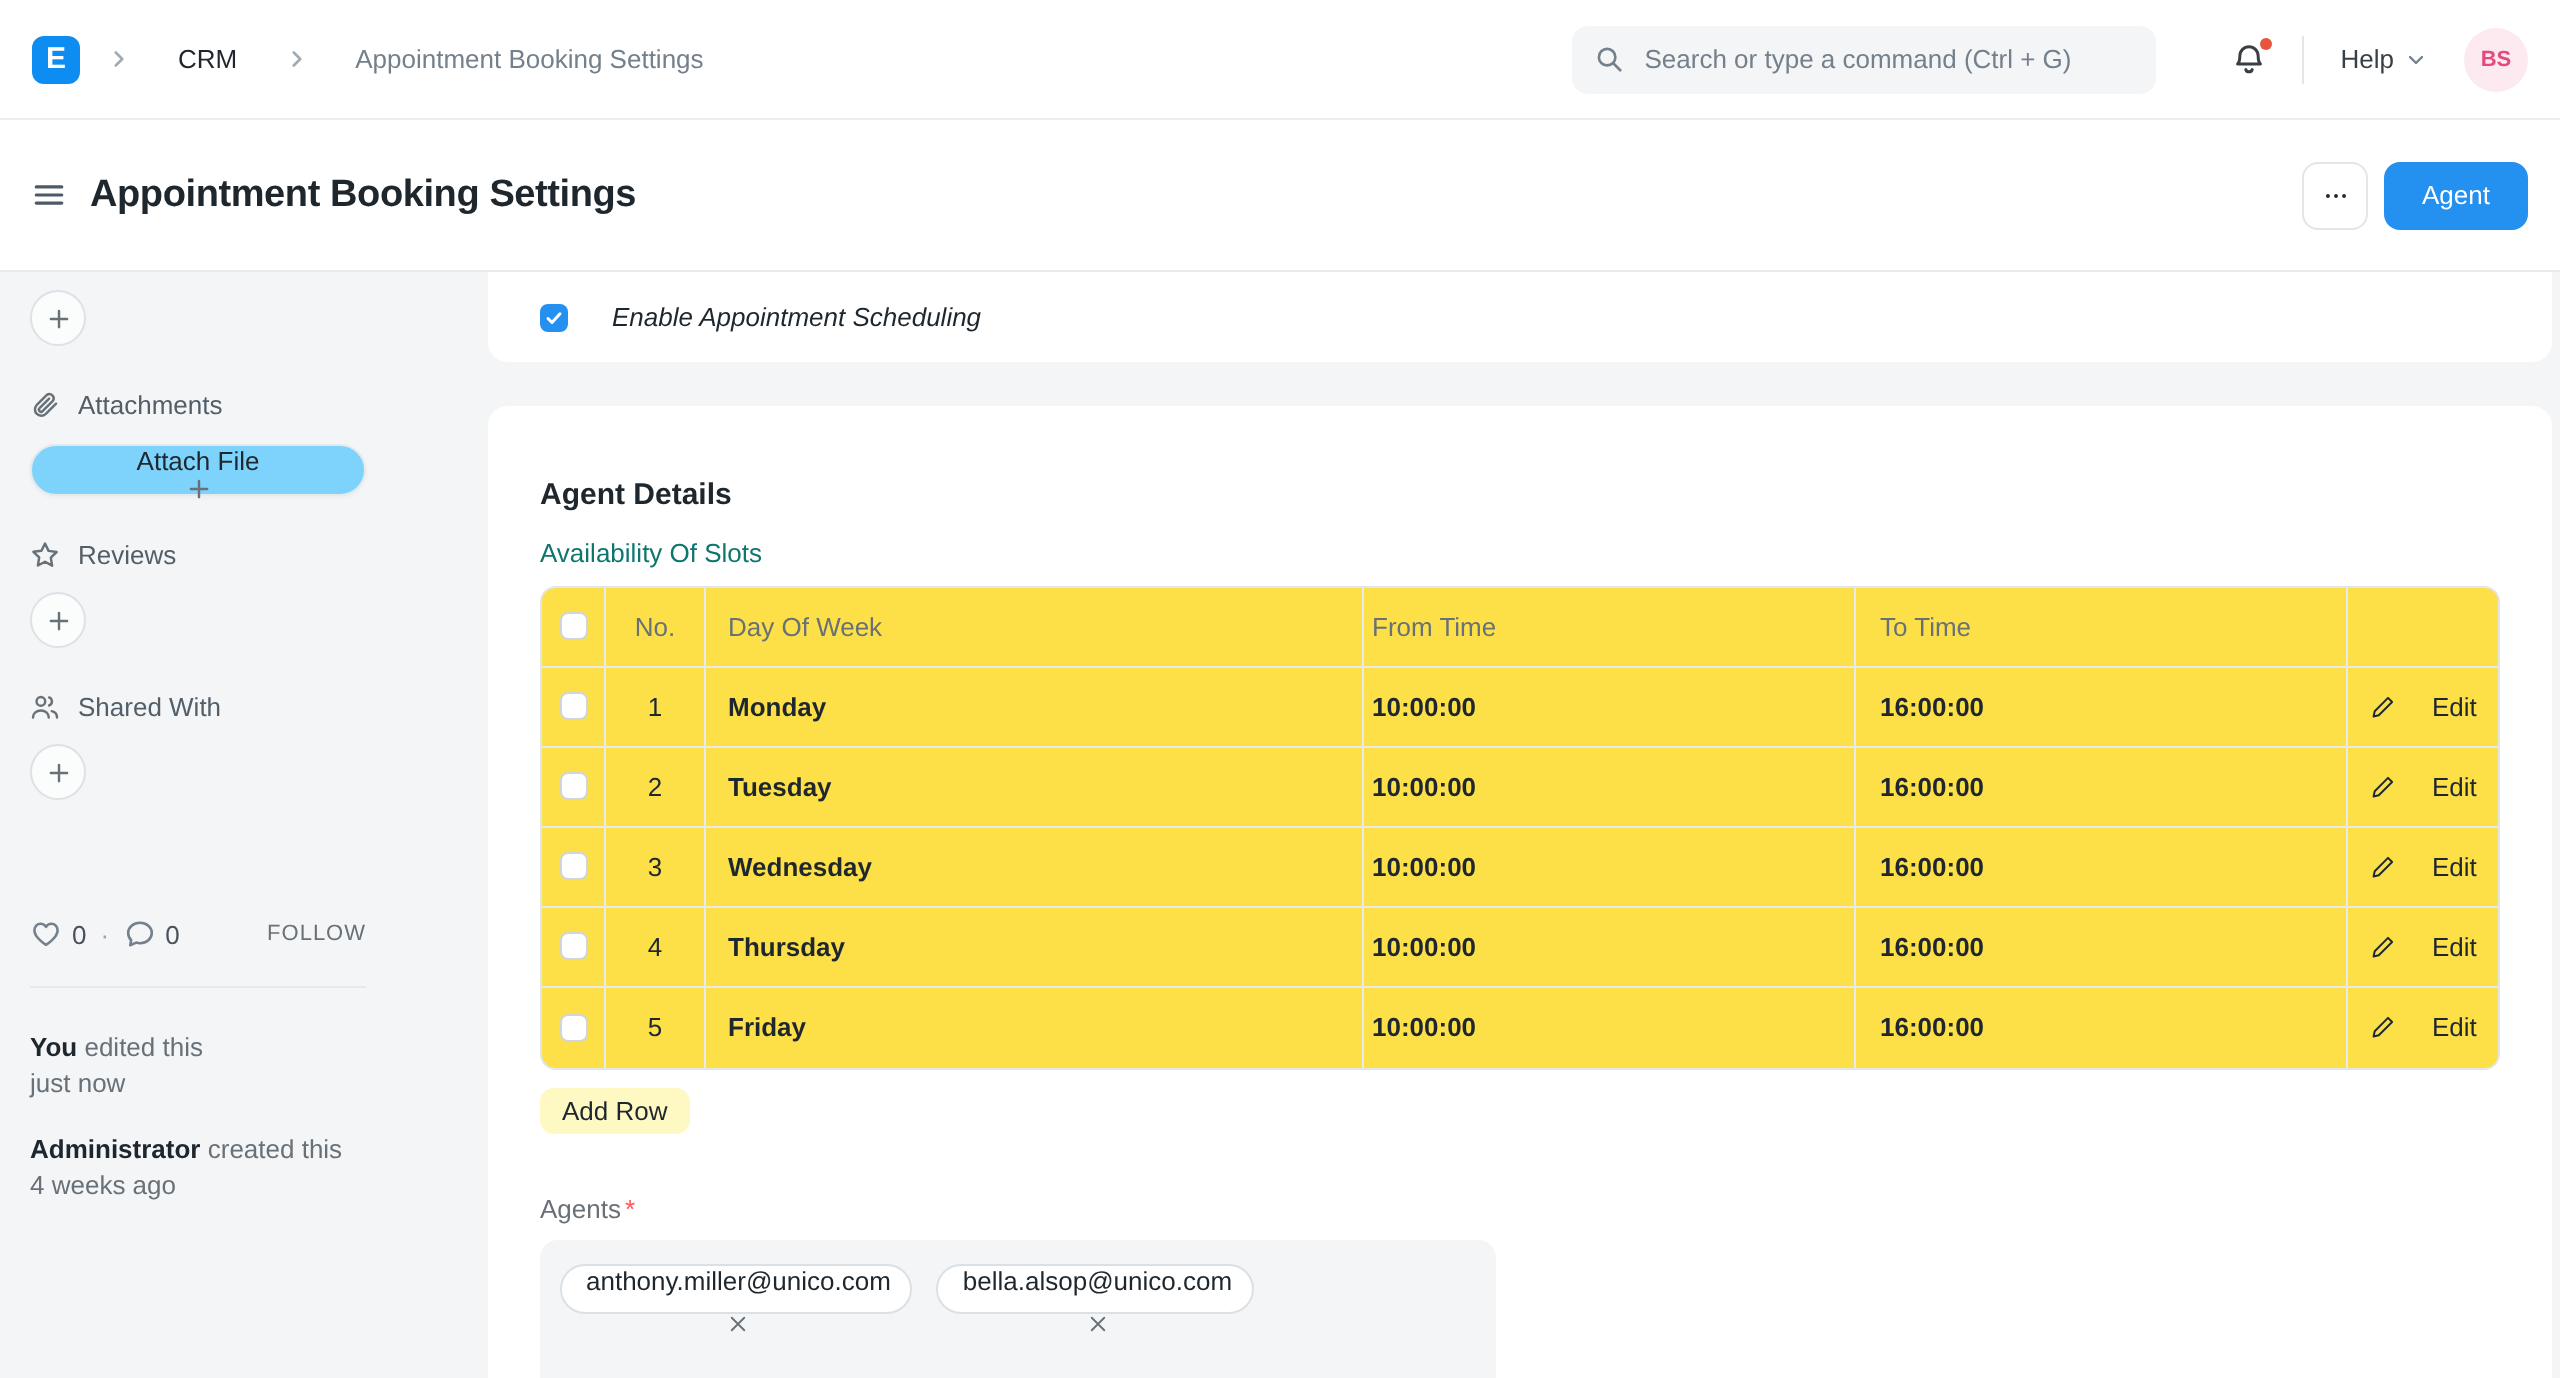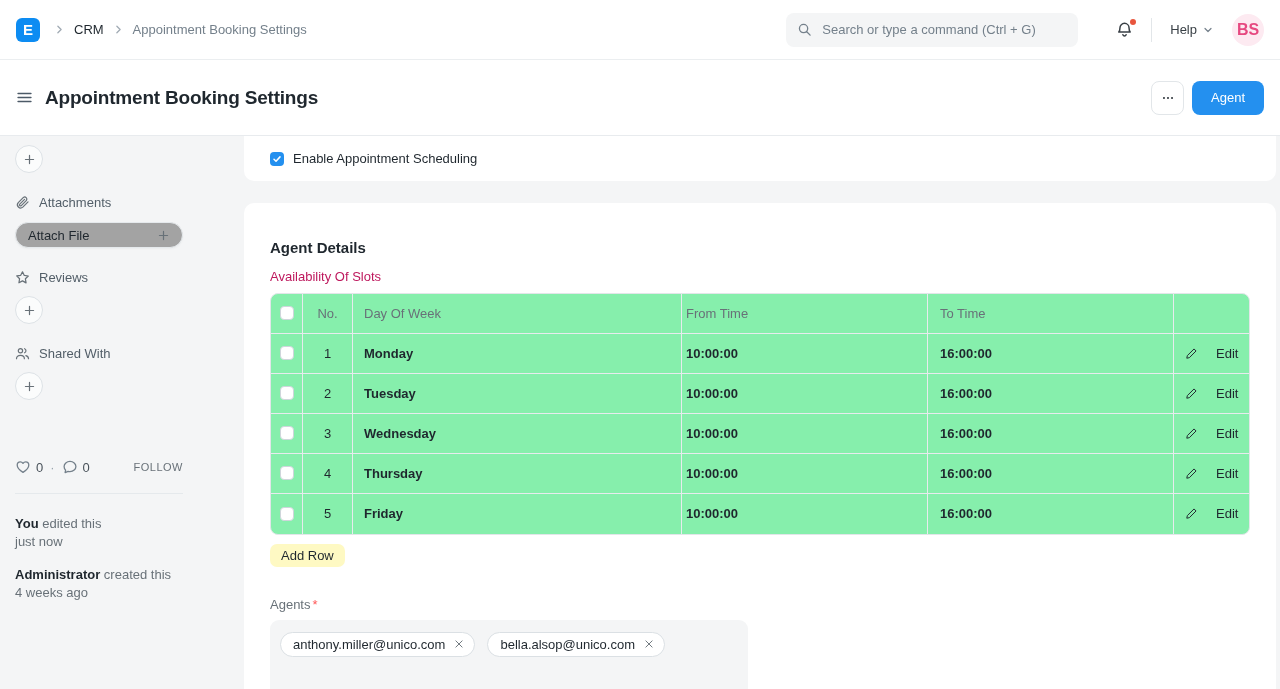--- a/index.html
+++ b/index.html
@@ -14,21 +14,21 @@
   
   .navbar {
     height:60px; background:#fff; border-bottom:1px solid #ebeef0;
     display:flex; align-items:center; padding:0 16px;
   }
   .logo {
     width:24px; height:24px; border-radius:6px; background:#0d8cf2;
     color:#fff; font-weight:800; font-size:15px;
     display:flex; align-items:center; justify-content:center; cursor:pointer;
   }
-  .crumbs { display:flex; align-items:center; gap:8px; margin-left:13px; }
+  .crumbs { display:flex; align-items:center; gap:23px; margin-left:13px; }
   .crumb-sep { color:#a1abb4; display:flex; }
   .crumb-app { color:#1f272e; font-weight:500; cursor:pointer; }
   .crumb-page { color:#74808b; }
   .nav-right { margin-left:auto; display:flex; align-items:center; }
   .search {
     width:292px; height:34px; background:#f4f5f6; border-radius:8px;
     display:flex; align-items:center; padding:0 11px; gap:8px; color:#74808b;
   }
   .search input {
     border:none; background:transparent; outline:none; width:100%;
@@ -38,21 +38,21 @@
   .bell { margin-left:38px; position:relative; color:#383f45; cursor:pointer; }
   .bell .dot {
     position:absolute; top:-2px; right:-3px; width:6px; height:6px;
     border-radius:50%; background:#e8553d;
   }
   .nav-divider { width:1px; height:24px; background:#e2e6e9; margin:0 18px; }
   .help { display:flex; align-items:center; gap:5px; color:#383f45; cursor:pointer; }
   .help .chev { color:#74808b; display:flex; }
   .avatar {
     width:32px; height:32px; border-radius:50%; background:#fdeaf1; color:#e64980;
-    font-size:16px; font-weight:600; display:flex; align-items:center;
+    font-size:11px; font-weight:600; display:flex; align-items:center;
     justify-content:center; margin-left:18px; cursor:pointer;
   }
 
   
   .page-head {
     height:76px; background:#fff; border-bottom:1px solid #e8ebee;
     display:flex; align-items:center; padding:0 16px;
   }
   .burger { color:#4c5a67; margin-right:12px; display:flex; cursor:pointer; }
   .page-title { font-size:19px; font-weight:700; letter-spacing:-0.2px; }
@@ -75,55 +75,55 @@
   
   .plus-circle {
     width:28px; height:28px; border-radius:50%; border:1px solid #dde2e6;
     background:#fbfcfc; color:#687178; display:flex; align-items:center;
     justify-content:center; cursor:pointer;
   }
   .side-label { display:flex; align-items:center; gap:9px; color:#525e68; }
   .side-label .ic { color:#687178; display:flex; }
   .mt22 { margin-top:22px; } .mt11 { margin-top:11px; }
   .attach-btn {
-    margin-top:12px; width:168px; height:26px; background:#a3a3a3;
+    margin-top:12px; width:168px; height:26px; background:#7dd3fc;
     border:1px solid #e5e9ec; border-radius:13px; box-shadow:0 1px 2px rgba(25,39,52,.04);
     display:flex; align-items:center; justify-content:space-between; padding:0 12px;
-    color:#1f272e; cursor:pointer;
+    color:#1f272e; cursor:pointer;flex-direction:column;
   }
   .attach-btn .plus { color:#687178; display:flex; }
   .likes-row { margin-top:59px; display:flex; align-items:center; color:#49525a; }
   .likes-row .ic { color:#74808b; display:flex; cursor:pointer; }
   .likes-row .cnt { margin-left:5px; }
   .likes-row .mid { margin:0 7px; color:#9aa4ad; }
   .follow { margin-left:auto; font-size:11px; letter-spacing:0.5px; color:#687178; cursor:pointer; }
   .side-divider { margin-top:18px; height:1px; background:#e5e9ec; }
   .meta { margin-top:21px; color:#687178; line-height:18px; }
   .meta + .meta { margin-top:15px; }
   .meta b { color:#1f272e; font-weight:700; }
 
   
   .card1 {
     background:#fff; border-radius:0 0 10px 10px; height:45px;
     display:flex; align-items:center; padding:0 26px;
   }
-  .check-row { display:flex; align-items:center; gap:9px; }
+  .check-row { display:flex; align-items:center; gap:22px;font-style:italic; }
   .checkbox-on {
     width:14px; height:14px; border-radius:4px; background:#2490ef;
     display:flex; align-items:center; justify-content:center; cursor:pointer; flex-shrink:0;
   }
   .card2 {
     margin-top:22px; background:#fff; border-radius:10px;
     padding:24px 26px; height:520px;
   }
   .section-title { font-size:15px; font-weight:700; }
-  .field-label { margin-top:9px; color:#be185d; }
-
-  
-  .grid { margin-top:9px; border:1px solid #e2e6e9; border-radius:8px; overflow:hidden; background:#86efac; }
+  .field-label { margin-top:9px; color:#0f766e; }
+
+  
+  .grid { margin-top:9px; border:1px solid #e2e6e9; border-radius:8px; overflow:hidden; background:#fde047; }
   .g-row { display:flex; height:40px; border-bottom:1px solid #e8ebee; }
   .g-row:last-child { border-bottom:none; }
   .g-head { color:#687178; }
   .c { display:flex; align-items:center; padding:0 11px; border-left:1px solid #e8ebee; min-width:0; }
   .c-check { width:31px; justify-content:center; padding:0; border-left:none; }
   .c-no { width:50px; justify-content:center; }
   .c-day { width:329px; }
   .c-from { width:246px; padding:0 4px; }
   .c-to { width:246px; padding:0 12px;text-align:center; }
   .c-edit { flex:1; justify-content:center; }
@@ -144,20 +144,21 @@
   .req { color:#ff5858; margin-left:2px; }
   .agents-box {
     margin-top:8px; width:478px; min-height:84px; background:#f4f5f6;
     border-radius:9px; padding:12px 10px; display:flex; flex-wrap:wrap;
     gap:8px 12px; align-content:flex-start; cursor:text;
   }
   .tag {
     height:25px; background:#fff; border:1px solid #dbe0e4; border-radius:13px;
     display:inline-flex; align-items:center; gap:9px; padding:0 10px 0 12px;
     color:#1f272e;
+    flex-direction:column;
   }
   .tag .x { color:#687178; display:flex; cursor:pointer; }
 </style>
 </head>
 <body>
 
 <header class="navbar">
   <div class="logo">
     <span>E</span>
   </div>

